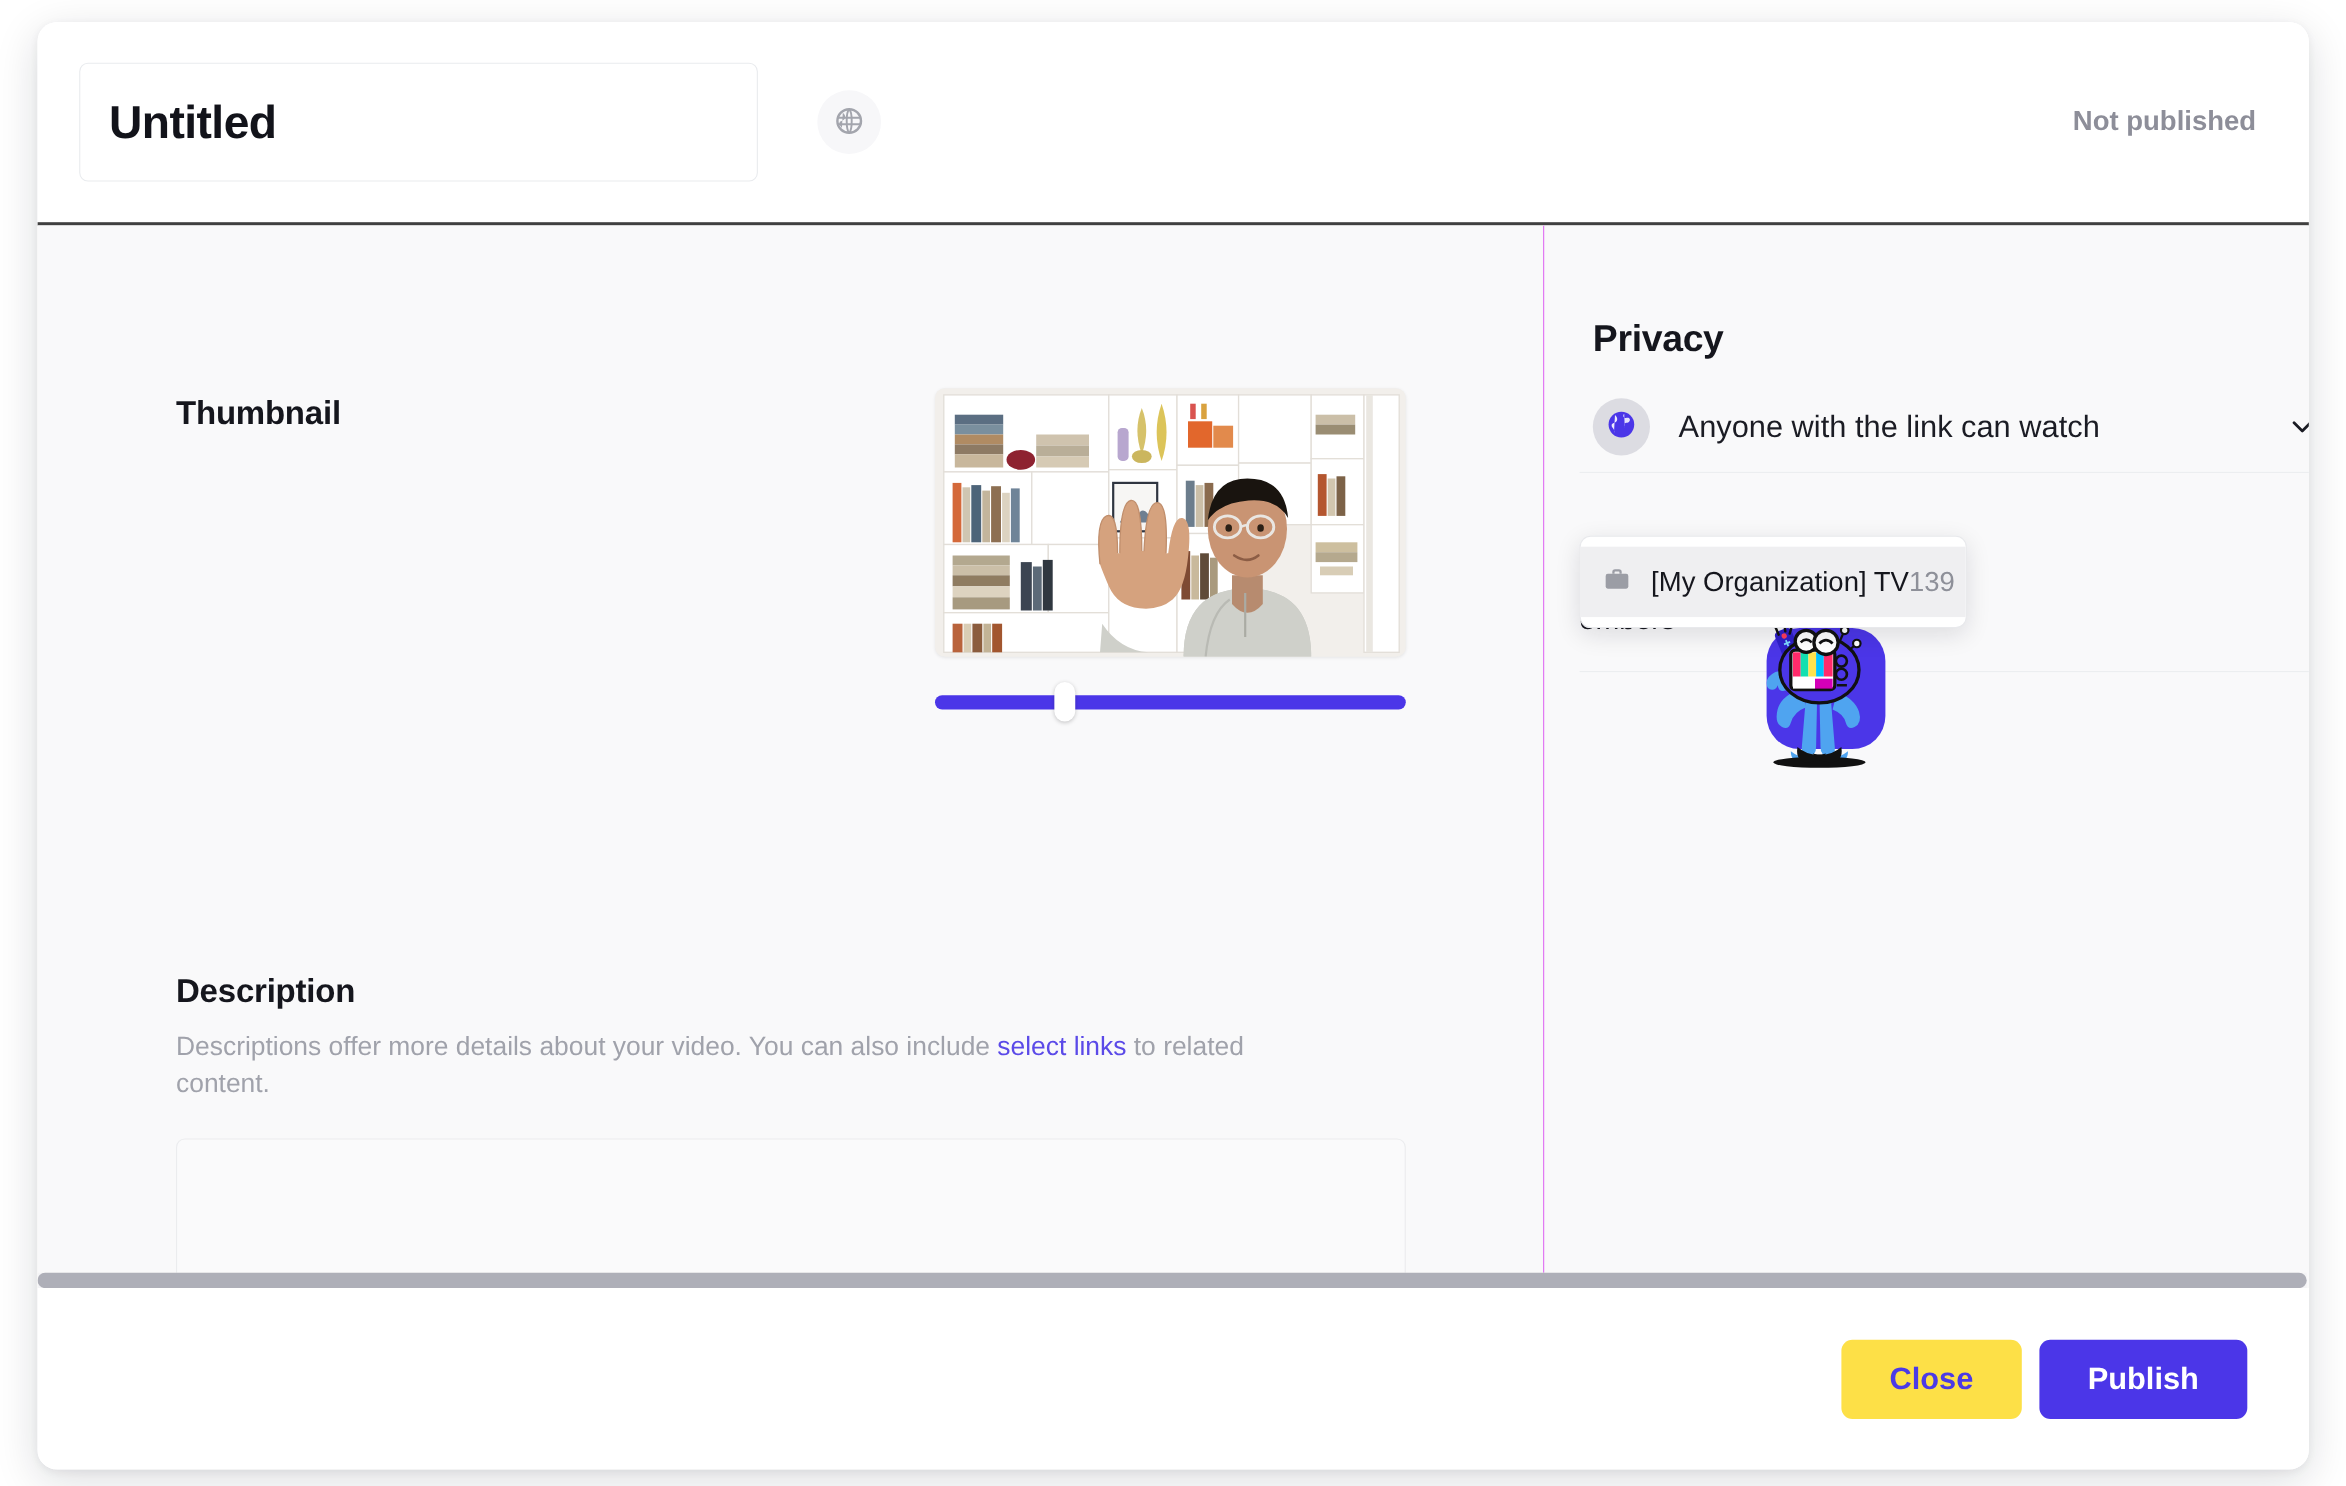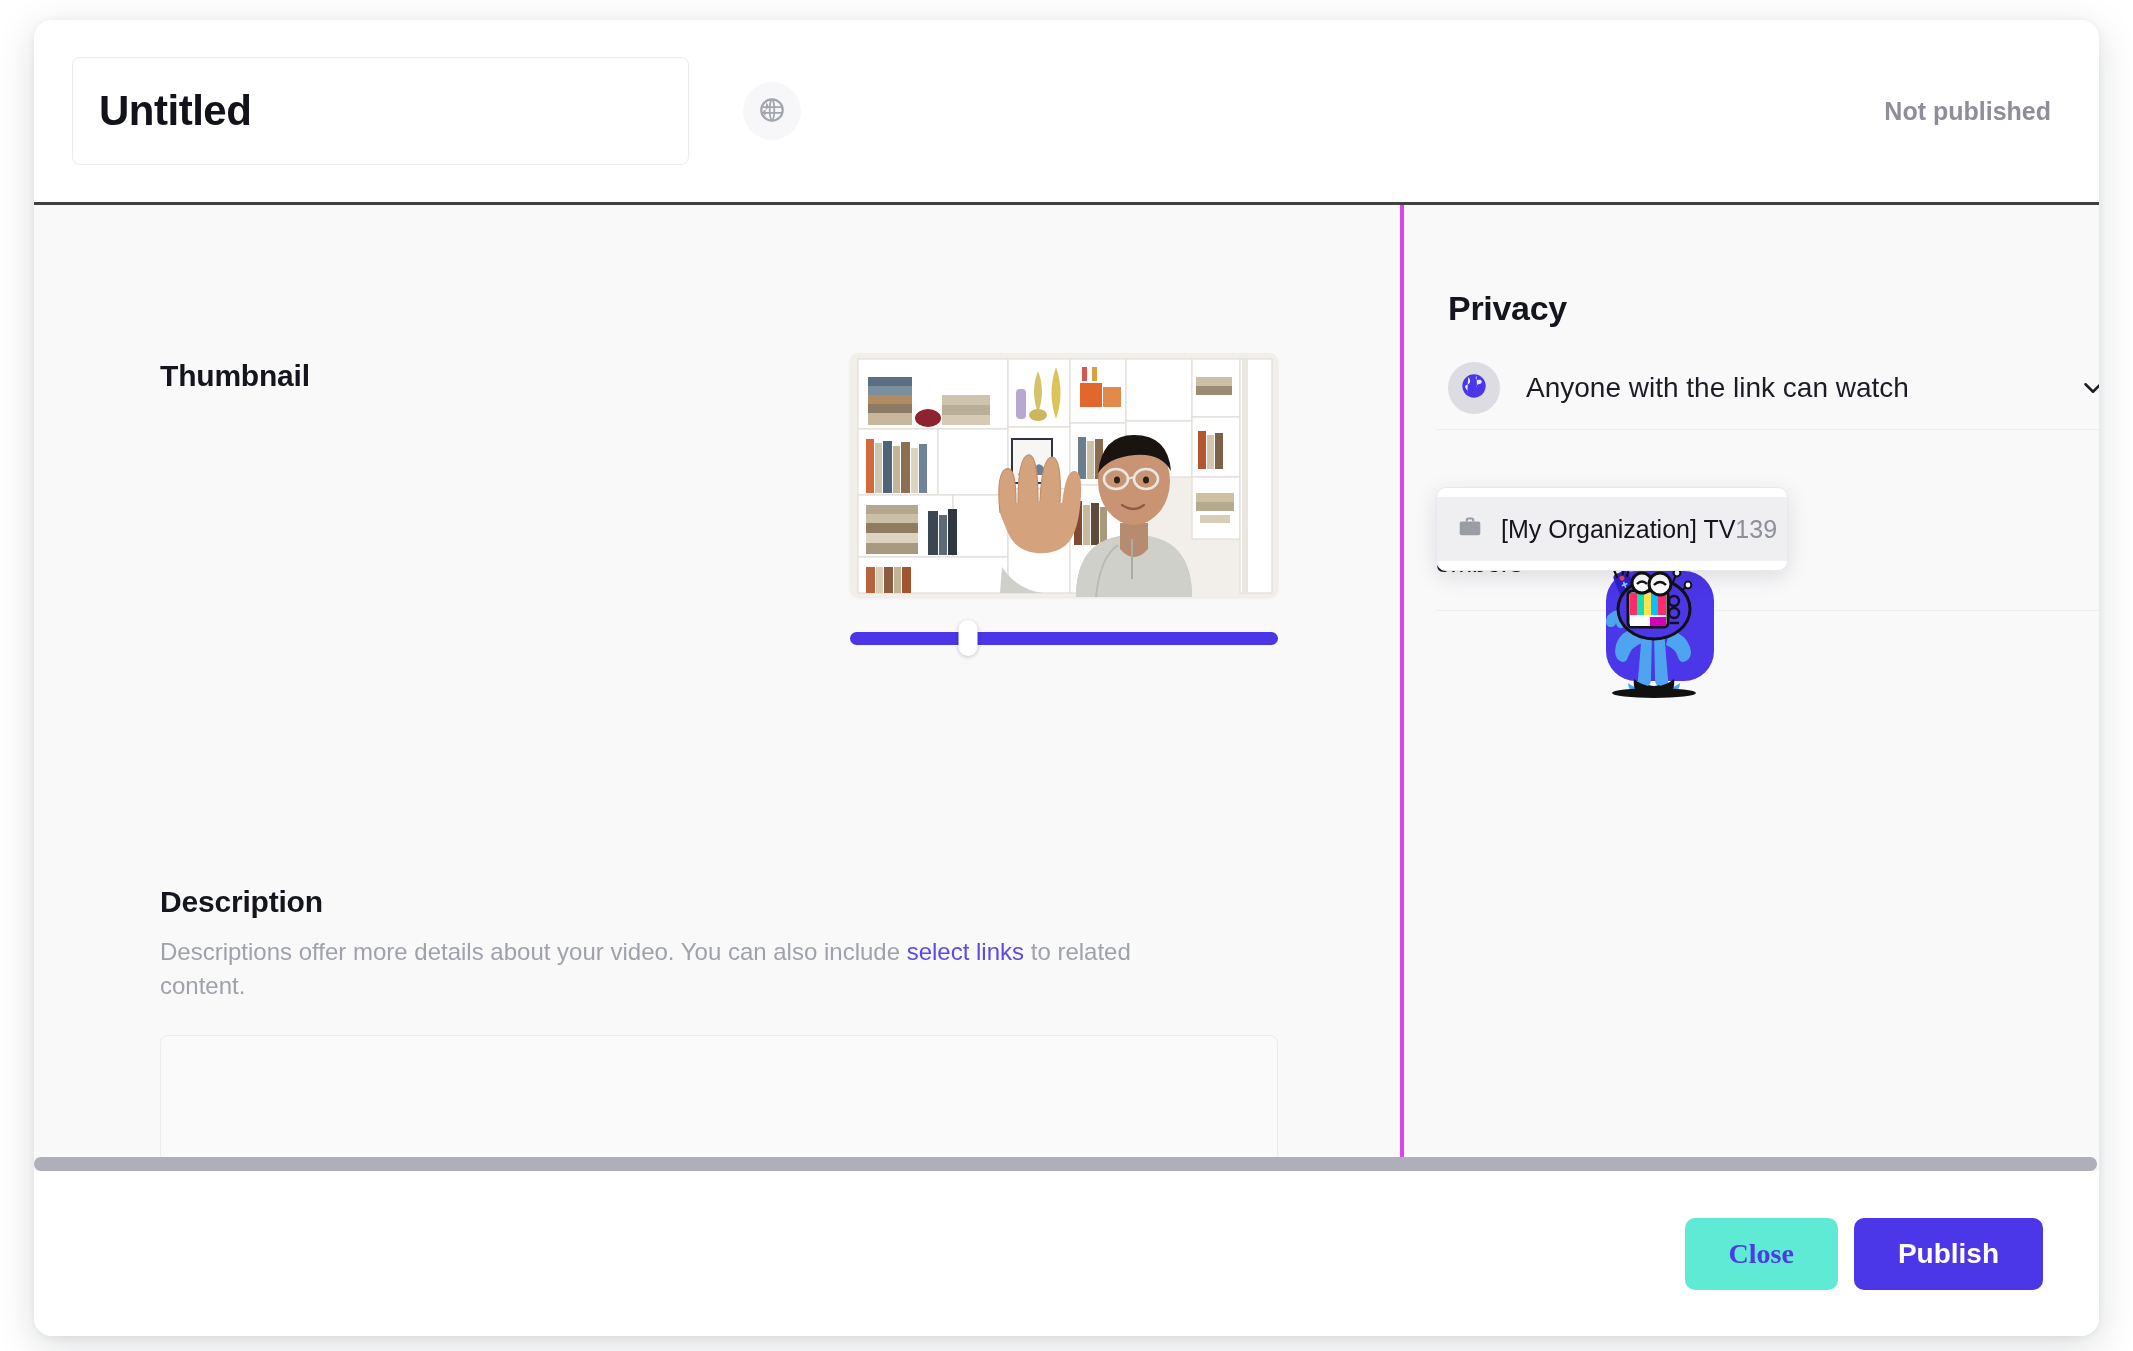--- a/index.html
+++ b/index.html
@@ -83,21 +83,21 @@
     flex: 1 1 auto;
     display: flex;
     background: #f9f9fa;
     overflow: hidden;
   }
   .left-pane {
     width: 1370px;
     flex: 0 0 1370px;
     position: relative;
     background: #f9f9fa;
-    border-right: 4px solid #d946ef;
+    border-right: 1px solid #d946ef;
     padding: 0;
   }
   .right-pane {
     flex: 1 1 auto;
     position: relative;
     background: #f9f9fa;
     padding: 0;
   }
 
   
@@ -346,21 +346,21 @@
   .btn {
     border: none;
     border-radius: 10px;
     font-family: "Liberation Sans", sans-serif;
     font-size: 28px;
     font-weight: 700;
     cursor: pointer;
     height: 72px;
     padding: 0 44px;
   }
-  .btn-close { background: #5eead4; color: #4b3ae6; font-family: Liberation Serif, serif; }
+  .btn-close { background: #fde047; color: #4b3ae6; }
   .btn-publish { background: #4b36e8; color: #ffffff; }
 </style>
 </head>
 <body>
 
 <div class="app-bg"></div>
 
 <div class="modal">
 
   <div class="modal-header">

